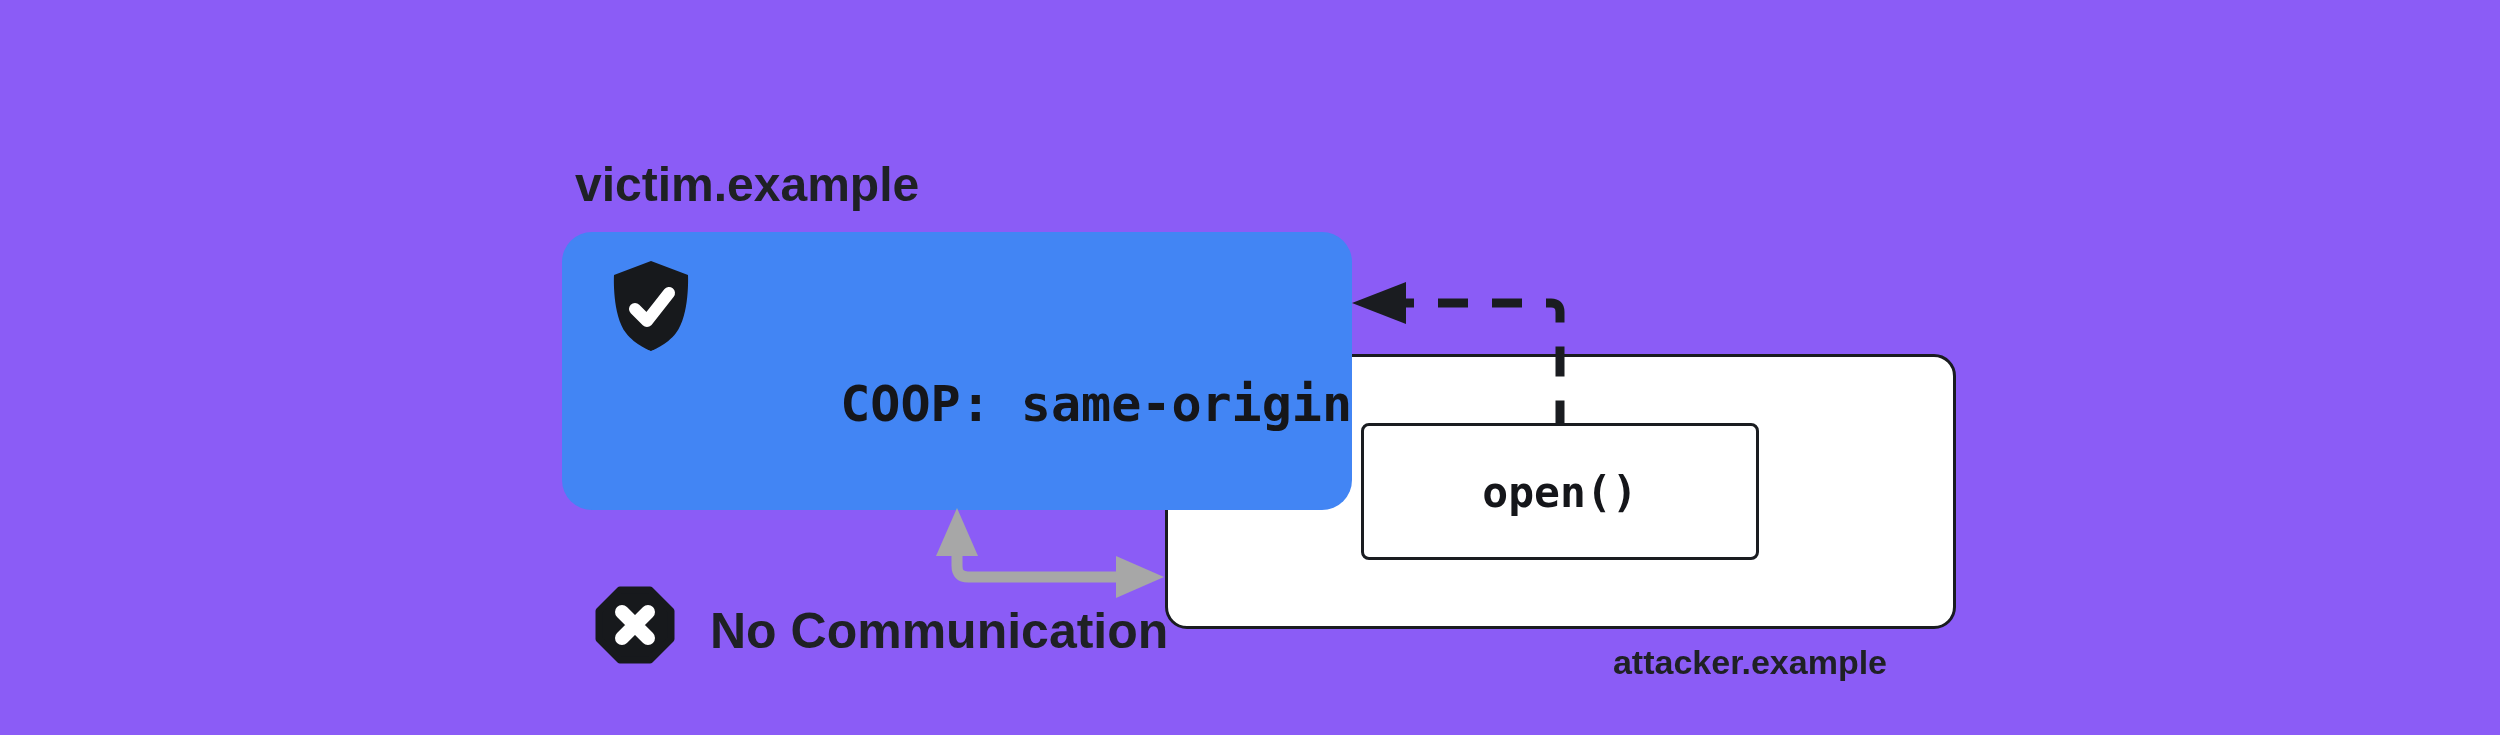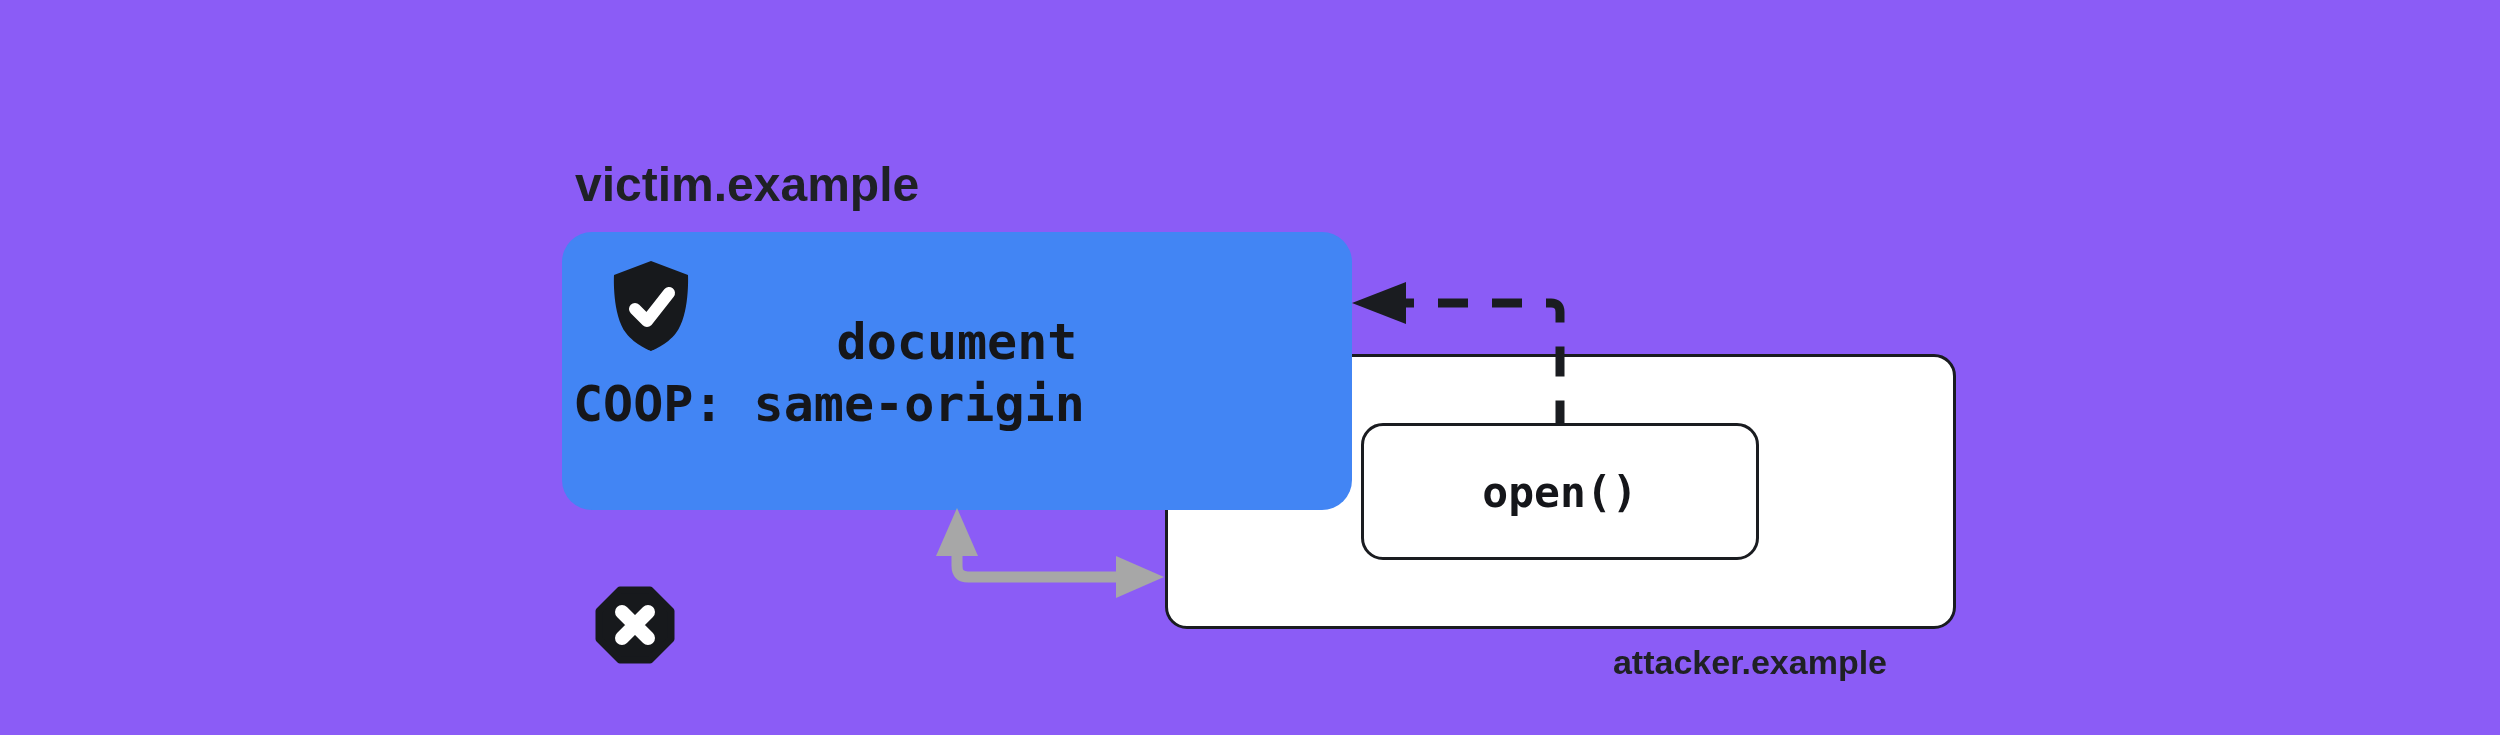--- a/index.html
+++ b/index.html
@@ -44,31 +44,31 @@
     background: #ffffff;
     z-index: 1;
   }
   
   .open-box {
     position: absolute;
     left: 1361px; top: 423px;
     width: 398px; height: 137px;
     box-sizing: border-box;
     border: 3px solid #1a1c20;
-    border-radius: 22px;
+    border-radius: 8px;
     background: #ffffff;
     z-index: 2;
     display: flex;
     align-items: center;
     justify-content: center;
   }
   .open-box .mono { font-size: 43px; }
   .victim-domain-label { left: 575px; top: 161px; font-size: 48px; }
   .doc-line  { left: 562px; top: 317px; width: 790px; text-align: center; font-size: 50px; z-index: 3; }
-  .coop-line { left: 562px; top: 379px; width: 790px; text-align: left; font-size: 50px; z-index: 3; margin-left: 11px; }
+  .coop-line { left: 562px; top: 379px; width: 790px; text-align: right; font-size: 50px; z-index: 3; }
   .no-comm-label { left: 710px; top: 606px; font-size: 50px; z-index: 5; }
   .attacker-domain-label { left: 1545px; top: 645px; width: 410px; text-align: center; font-size: 34px; }
   .shield-icon-wrap { left: 610px; top: 260px; width: 82px; height: 92px; z-index: 3; }
   .x-icon-wrap { left: 595px; top: 586px; width: 80px; height: 78px; z-index: 5; }
   .arrow-overlay { left: 0; top: 0; width: 2500px; height: 735px; z-index: 4; pointer-events: none; }
 </style>
 </head>
 <body>
 
 <div class="canvas">
@@ -79,21 +79,20 @@
 
   <div class="victim-box"></div>
 
   <div class="abs shield-icon-wrap">
     <svg width="82" height="92" viewBox="0 0 82 92" xmlns="http://www.w3.org/2000/svg">
       <path d="M41 1 L78 15 C78 15 80 55 66 73 C57 85 41 91 41 91 C41 91 25 85 16 73 C2 55 4 15 4 15 Z" fill="#17191c"></path>
       <path d="M25 49 L37 61 L59 33" fill="none" stroke="#ffffff" stroke-width="12" stroke-linecap="round" stroke-linejoin="round"></path>
     </svg>
   </div>
 
-  <div class="label mono doc-line">document</div>
   <div class="label mono coop-line">COOP: same-origin</div>
 
   <div class="open-box">
     <span class="mono">open()</span>
   </div>
 
   <svg class="abs arrow-overlay" width="2500" height="735" viewBox="0 0 2500 735" xmlns="http://www.w3.org/2000/svg">
 
     <g>
       <path d="M1406 303 H1551 Q1560 303 1560 312 V423" fill="none" stroke="#1a1c20" stroke-width="9" stroke-dasharray="30 24" stroke-dashoffset="22"></path>
@@ -107,16 +106,17 @@
     </g>
   </svg>
 
   <div class="abs x-icon-wrap">
     <svg width="80" height="78" viewBox="0 0 80 78" xmlns="http://www.w3.org/2000/svg">
       <polygon points="25,4 55,4 76,25 76,53 55,74 25,74 4,53 4,25" fill="#17191c" stroke="#17191c" stroke-width="7" stroke-linejoin="round"></polygon>
       <path d="M27 26 L53 52 M53 26 L27 52" fill="none" stroke="#ffffff" stroke-width="14" stroke-linecap="round"></path>
     </svg>
   </div>
 
+  <div class="label no-comm-label">No Communication</div>
 
   <div class="label attacker-domain-label">attacker.example</div>
 
 </div>
 
 </body></html>

